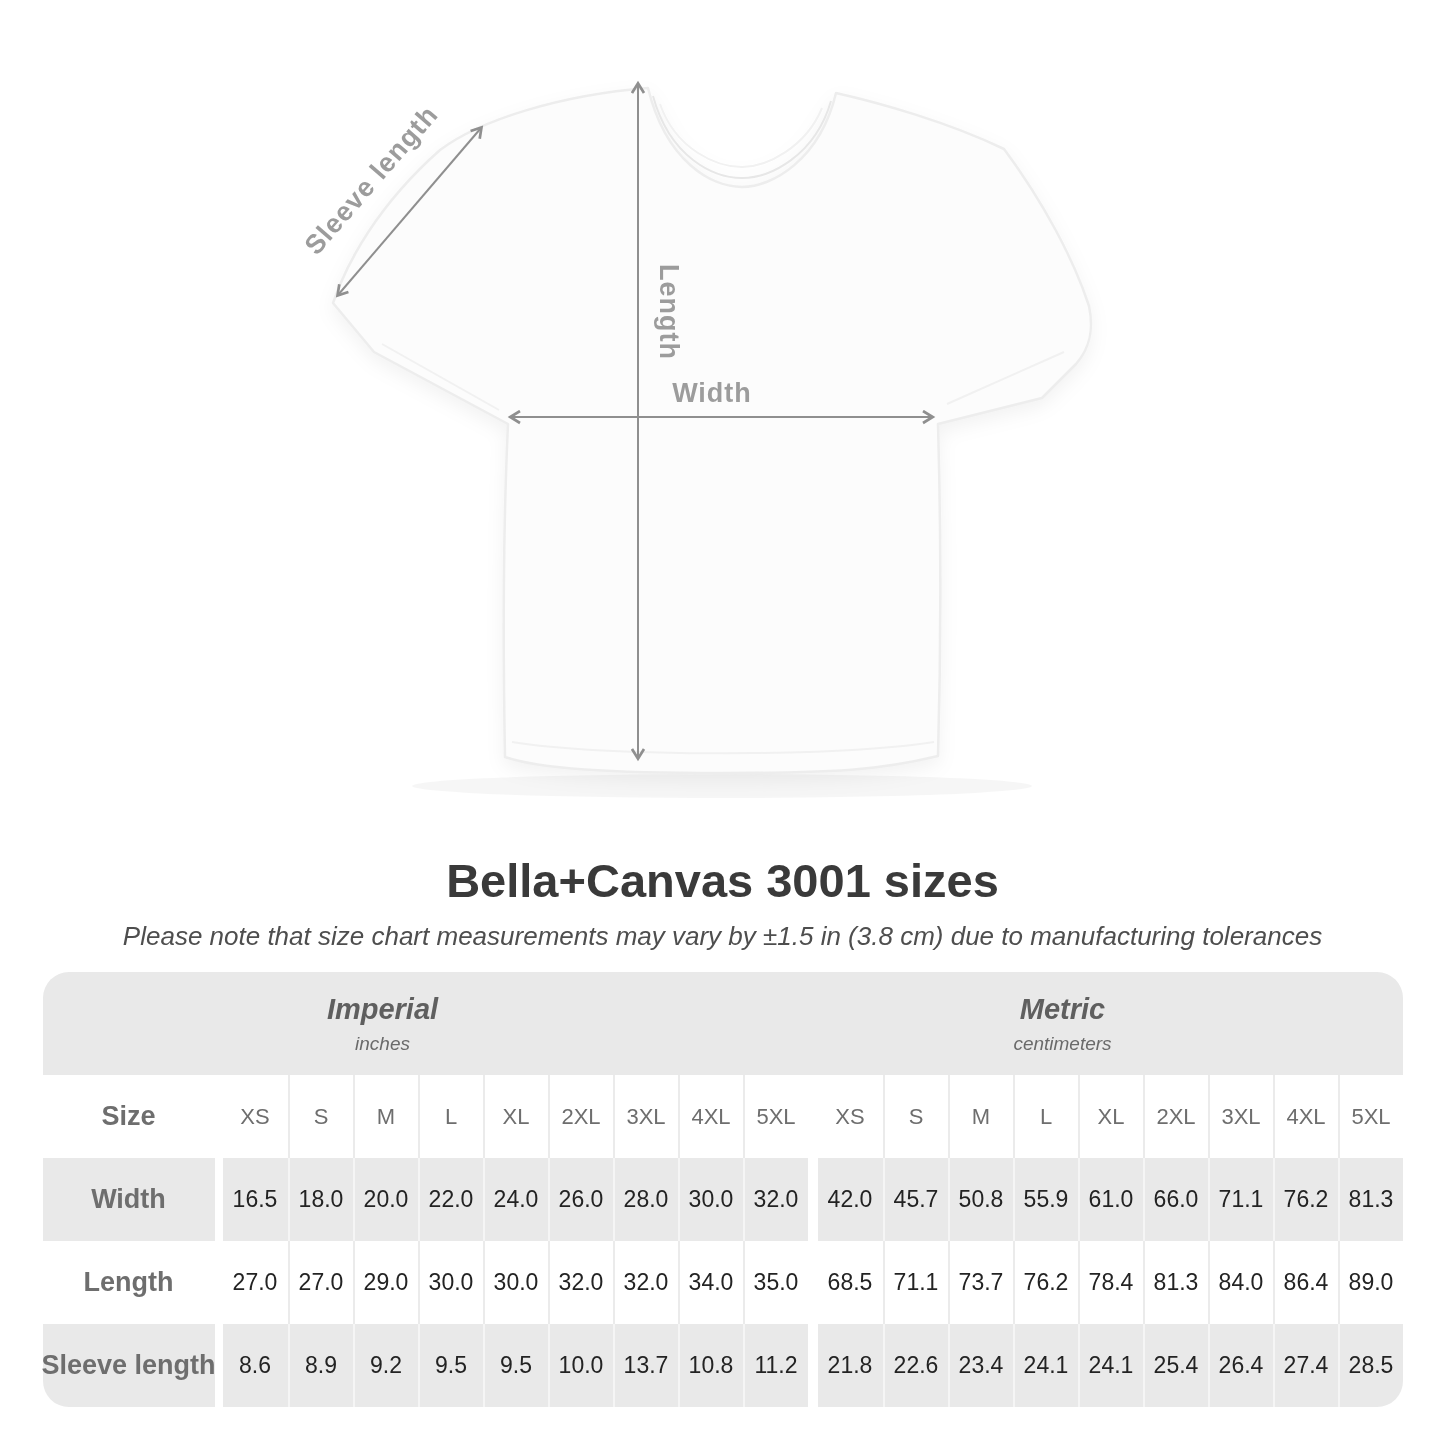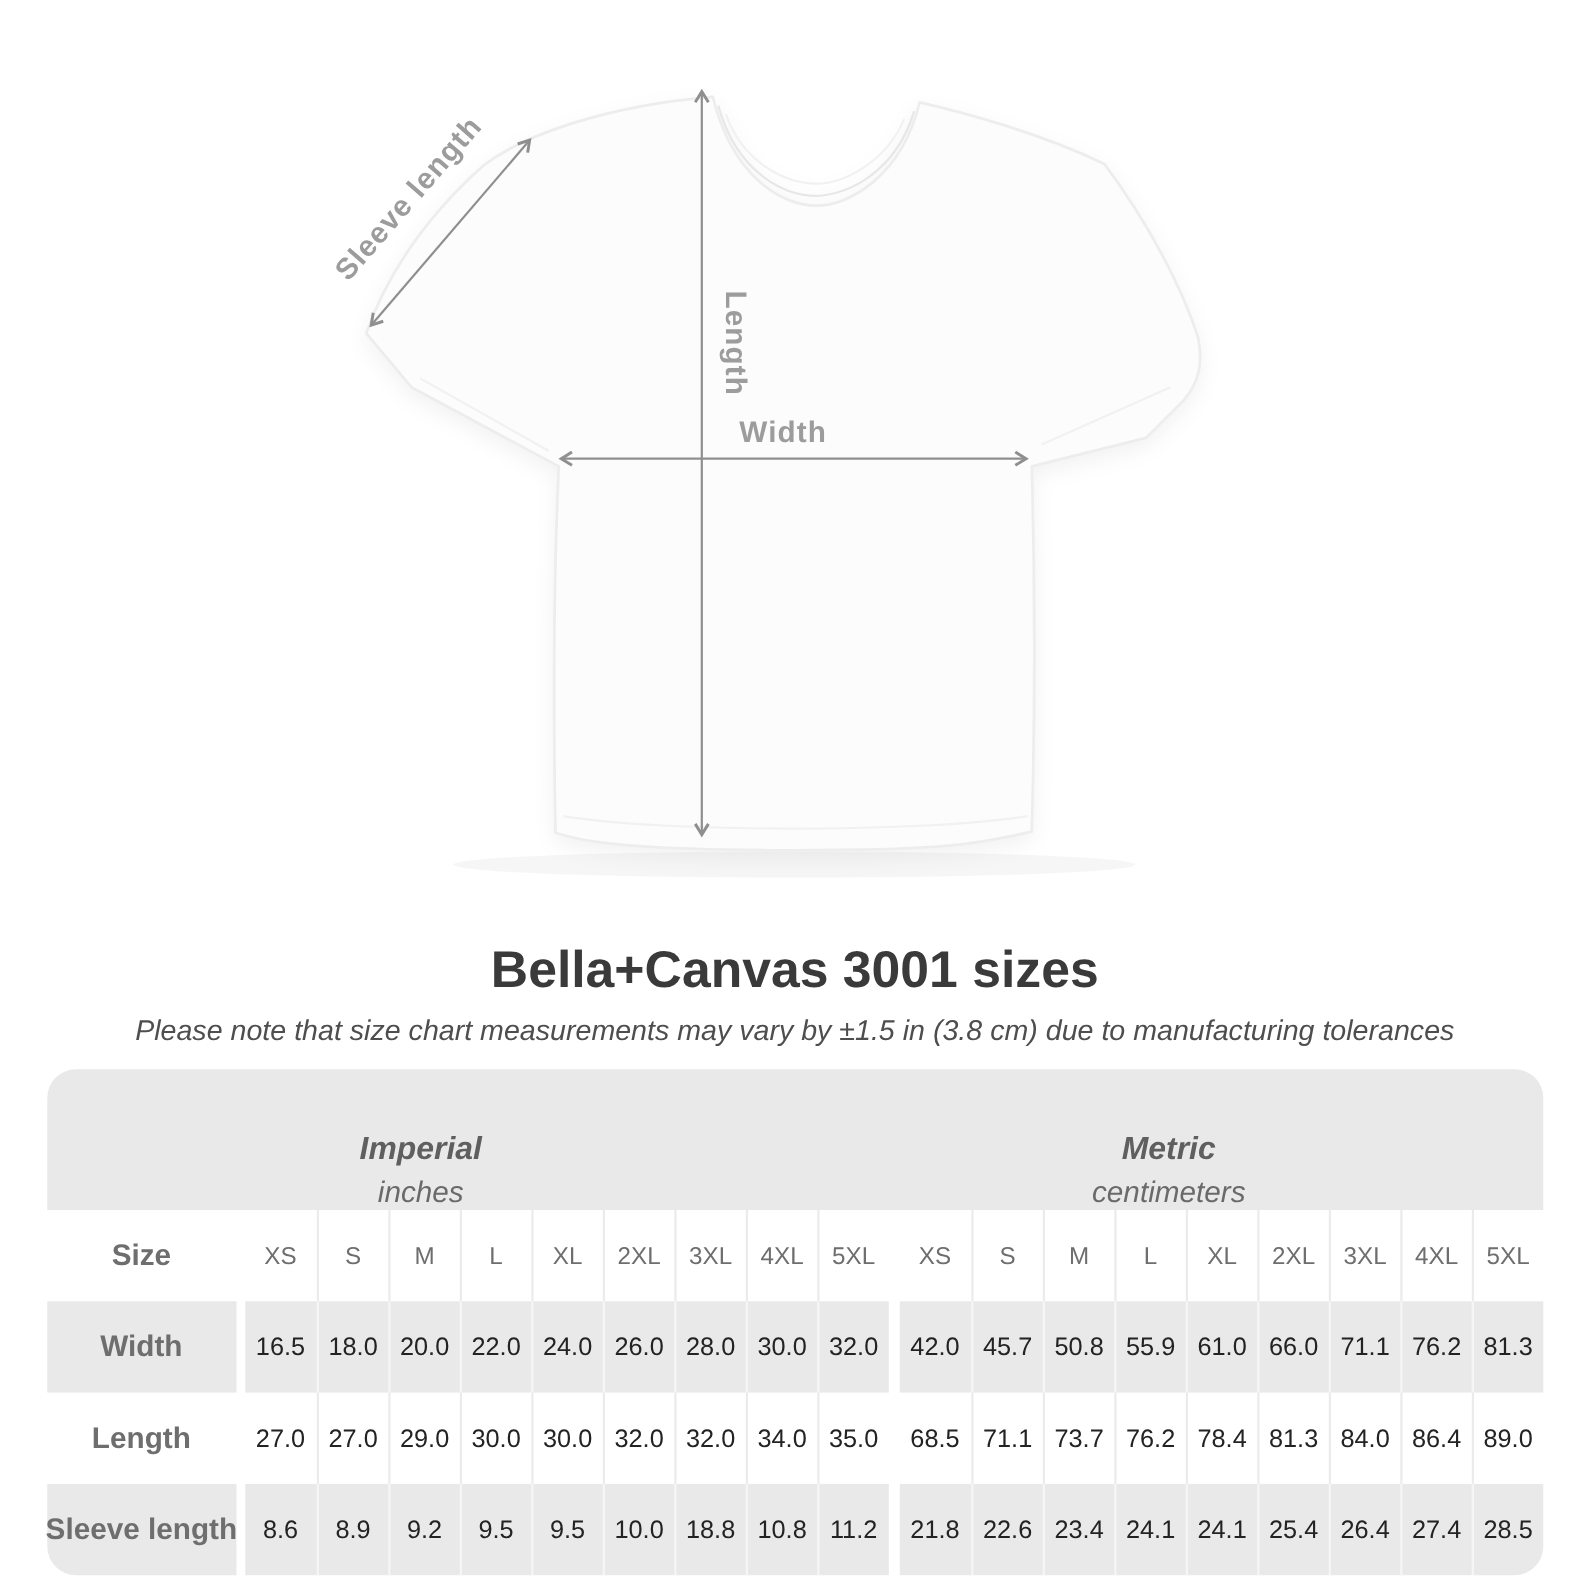--- a/index.html
+++ b/index.html
@@ -31,26 +31,26 @@
     font-family:"Liberation Sans","DejaVu Sans",sans-serif;
   }
   .page-title{
     margin-top:8px;text-align:center;font-size:47px;font-weight:bold;color:var(--title-text);
   }
   .page-subtitle{
     margin-top:13px;text-align:center;font-size:26px;font-style:italic;color:var(--subtitle-text);
   }
   .size-table{width:1360px;margin:20px auto 0;}
   .band{
-    height:128px;background:var(--table-band);border-radius:26px 26px 0 0;
-    display:flex;align-items:flex-end;
+    height:103px;background:var(--table-band);border-radius:26px 26px 0 0;
+    display:flex;align-items:center;
   }
   .band-half{flex:1;display:flex;flex-direction:column;align-items:center;justify-content:center;gap:7px;}
   .band-title{font-size:29px;font-weight:bold;font-style:italic;color:#5f5f5f;}
-  .band-sub{font-size:27px;font-style:italic;color:#6a6a6a;}
+  .band-sub{font-size:19px;font-style:italic;color:#6a6a6a;}
   .trow{
     display:grid;
     grid-template-columns:172px 8px repeat(9,1fr) 10px repeat(9,1fr);
     height:83px;
   }
   .cell{
     display:flex;align-items:center;justify-content:center;
     font-size:23px;color:var(--value-text);white-space:nowrap;
   }
   .cell.head{font-weight:normal;font-size:22px;color:var(--muted-text);}
@@ -195,21 +195,21 @@
       </div>
       <div class="trow r-gray">
         <div class="cell label">Sleeve length</div>
         <div class="spacer"></div>
         <div class="cell gstart">8.6</div>
         <div class="cell">8.9</div>
         <div class="cell">9.2</div>
         <div class="cell">9.5</div>
         <div class="cell">9.5</div>
         <div class="cell">10.0</div>
-        <div class="cell">18.8</div>
+        <div class="cell">13.7</div>
         <div class="cell">10.8</div>
         <div class="cell">11.2</div>
         <div class="spacer"></div>
         <div class="cell gstart">21.8</div>
         <div class="cell">22.6</div>
         <div class="cell">23.4</div>
         <div class="cell">24.1</div>
         <div class="cell">24.1</div>
         <div class="cell">25.4</div>
         <div class="cell">26.4</div>

